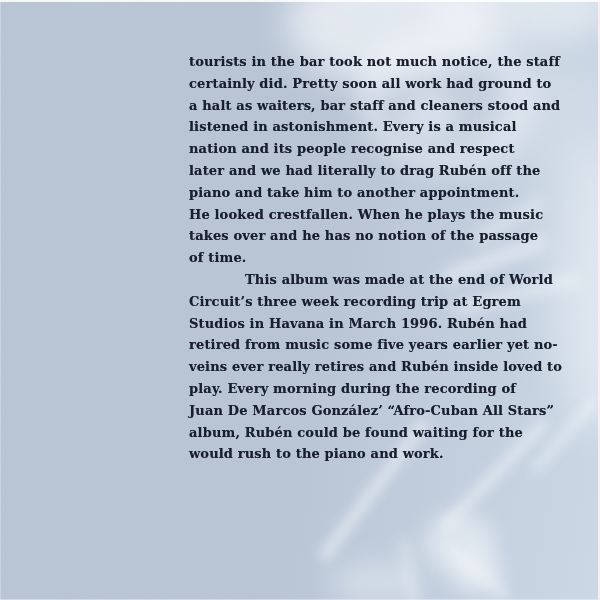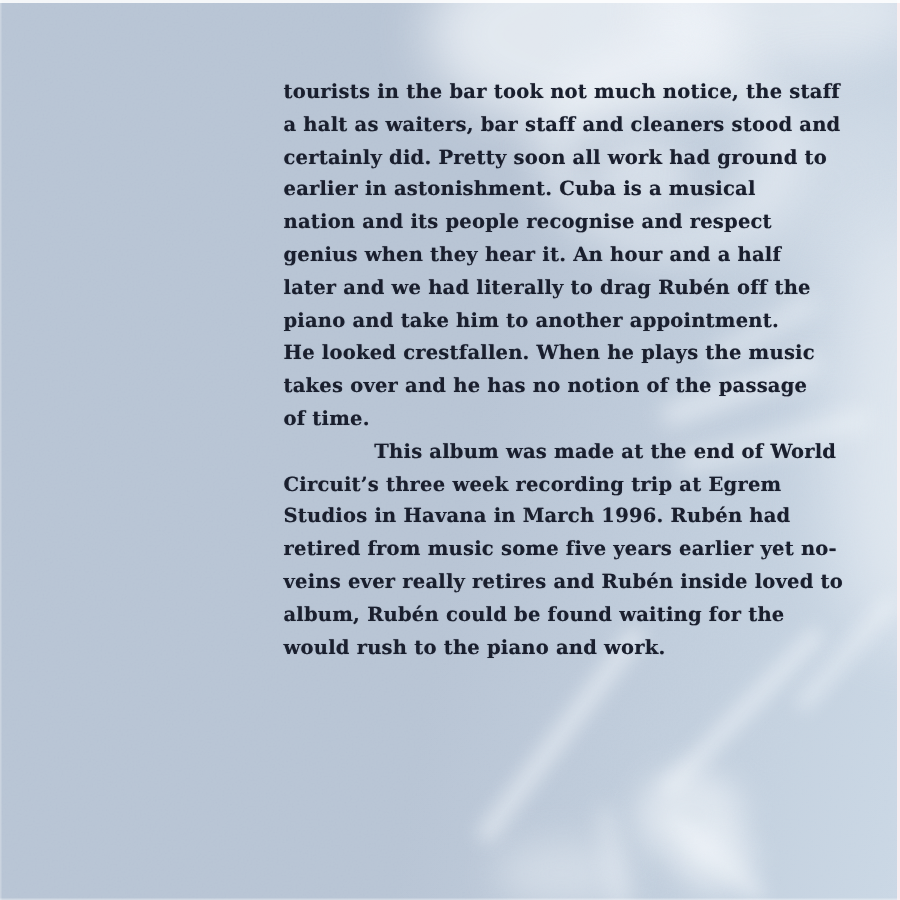--- a/index.html
+++ b/index.html
@@ -62,21 +62,20 @@
     font-weight: bold;
     letter-spacing: 0.15px;
     margin-left: 12px;
   }
   .textblock .line {
     white-space: nowrap;
     text-shadow: 0 0 0.5px rgba(26,31,46,.55);
   }
   .textblock .line.indent {
     padding-left: 56px;
-    text-align: center;
   }
 </style>
 </head>
 <body>
 
 <div class="page">
 
   <div class="bg">
 
     <div class="cloud" style="left:285px; top:-40px; width:210px; height:125px; filter:blur(17px); opacity:.7;"></div>
@@ -104,33 +103,34 @@
       <filter id="noiseF">
         <feTurbulence type="fractalNoise" baseFrequency="0.8" numOctaves="3" stitchTiles="stitch"></feTurbulence>
         <feColorMatrix type="matrix" values="0 0 0 0 1  0 0 0 0 1  0 0 0 0 1  0.6 0.6 0.6 0 0"></feColorMatrix>
       </filter>
       <rect width="600" height="600" filter="url(#noiseF)" opacity="0.35"></rect>
     </svg>
   </div>
 
   <div class="textblock">
       <div class="line">tourists in the bar took not much notice, the staff</div>
+      <div class="line">certainly did. Pretty soon all work had ground to</div>
       <div class="line">a halt as waiters, bar staff and cleaners stood and</div>
-      <div class="line">certainly did. Pretty soon all work had ground to</div>
-      <div class="line">earlier in astonishment. Cuba is a musical</div>
+      <div class="line">listened in astonishment. Every is a musical</div>
       <div class="line">nation and its people recognise and respect</div>
-      <div class="line">genius when they hear it. An hour and a half</div>
       <div class="line">later and we had literally to drag Rubén off the</div>
       <div class="line">piano and take him to another appointment.</div>
       <div class="line">He looked crestfallen. When he plays the music</div>
       <div class="line">takes over and he has no notion of the passage</div>
       <div class="line">of time.</div>
       <div class="line indent">This album was made at the end of World</div>
       <div class="line">Circuit’s three week recording trip at Egrem</div>
       <div class="line">Studios in Havana in March 1996. Rubén had</div>
       <div class="line">retired from music some five years earlier yet no-</div>
       <div class="line">veins ever really retires and Rubén inside loved to</div>
+      <div class="line">play. Every morning during the recording of</div>
+      <div class="line">Juan De Marcos González’ “Afro-Cuban All Stars”</div>
       <div class="line">album, Rubén could be found waiting for the</div>
       <div class="line">would rush to the piano and work.</div>
     </div>
 
   <div class="edges"></div>
 </div>
 
 </body></html>

